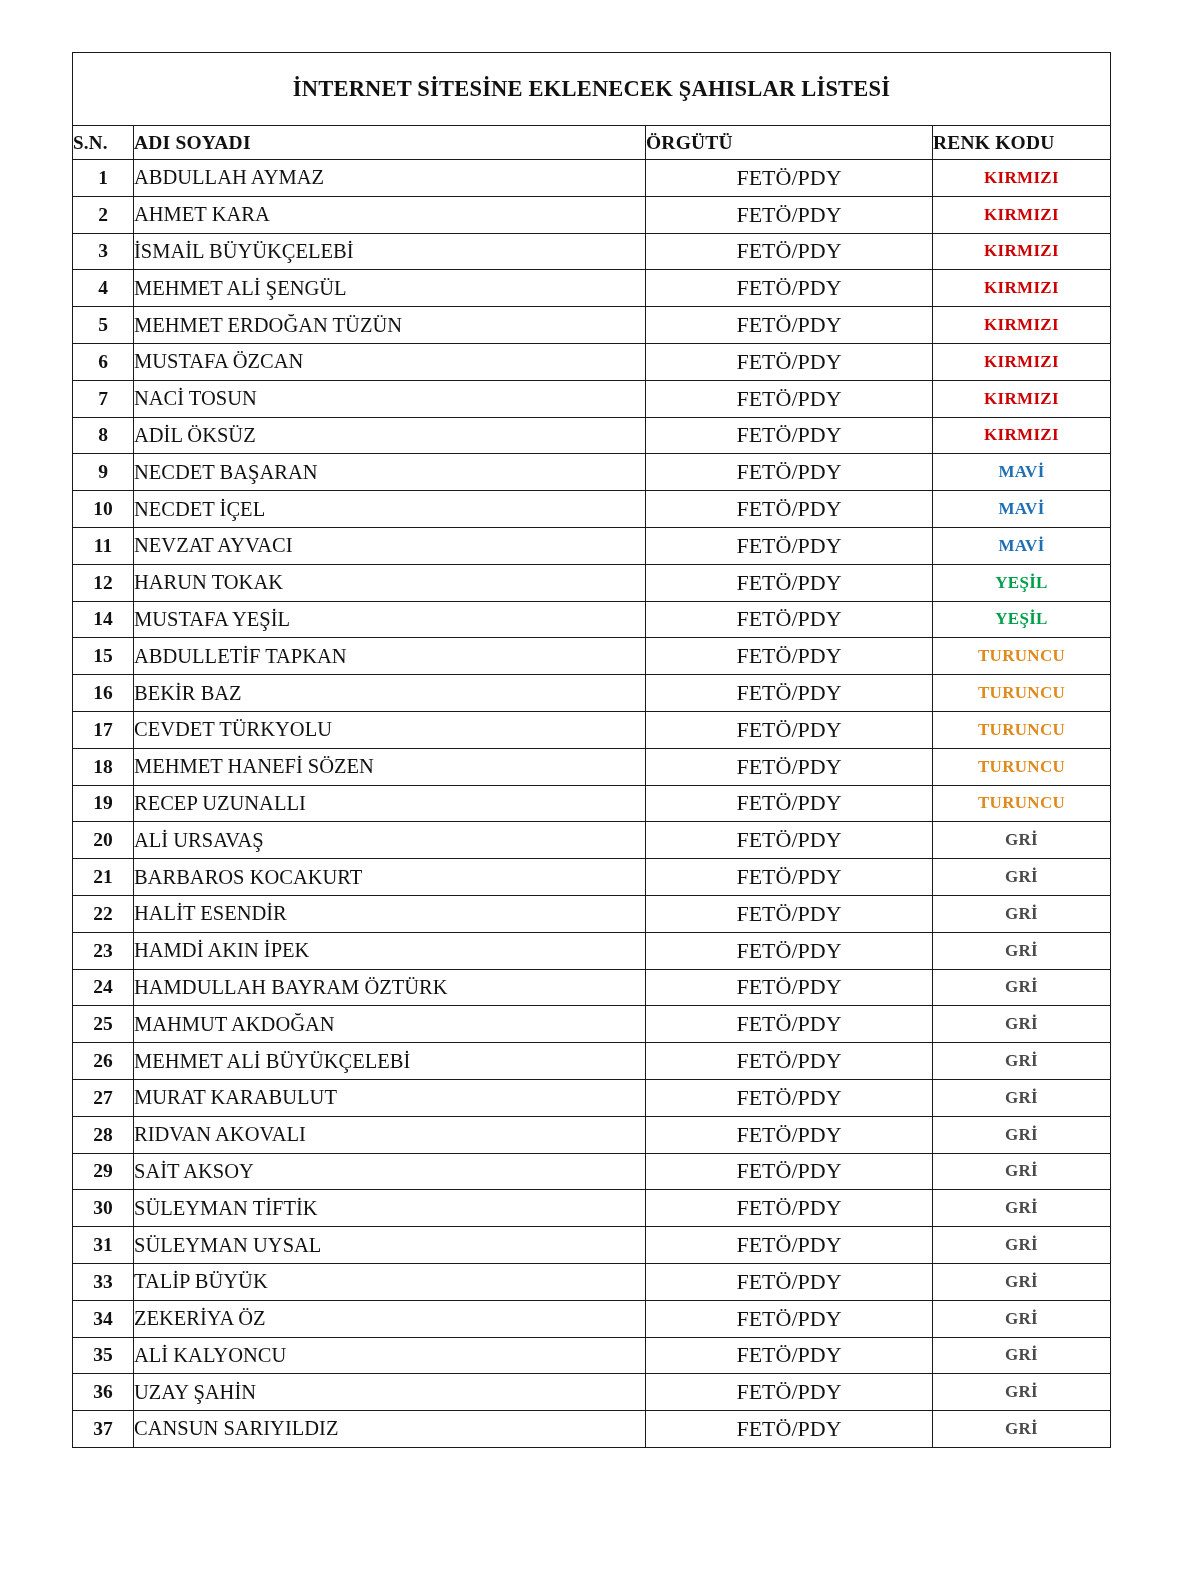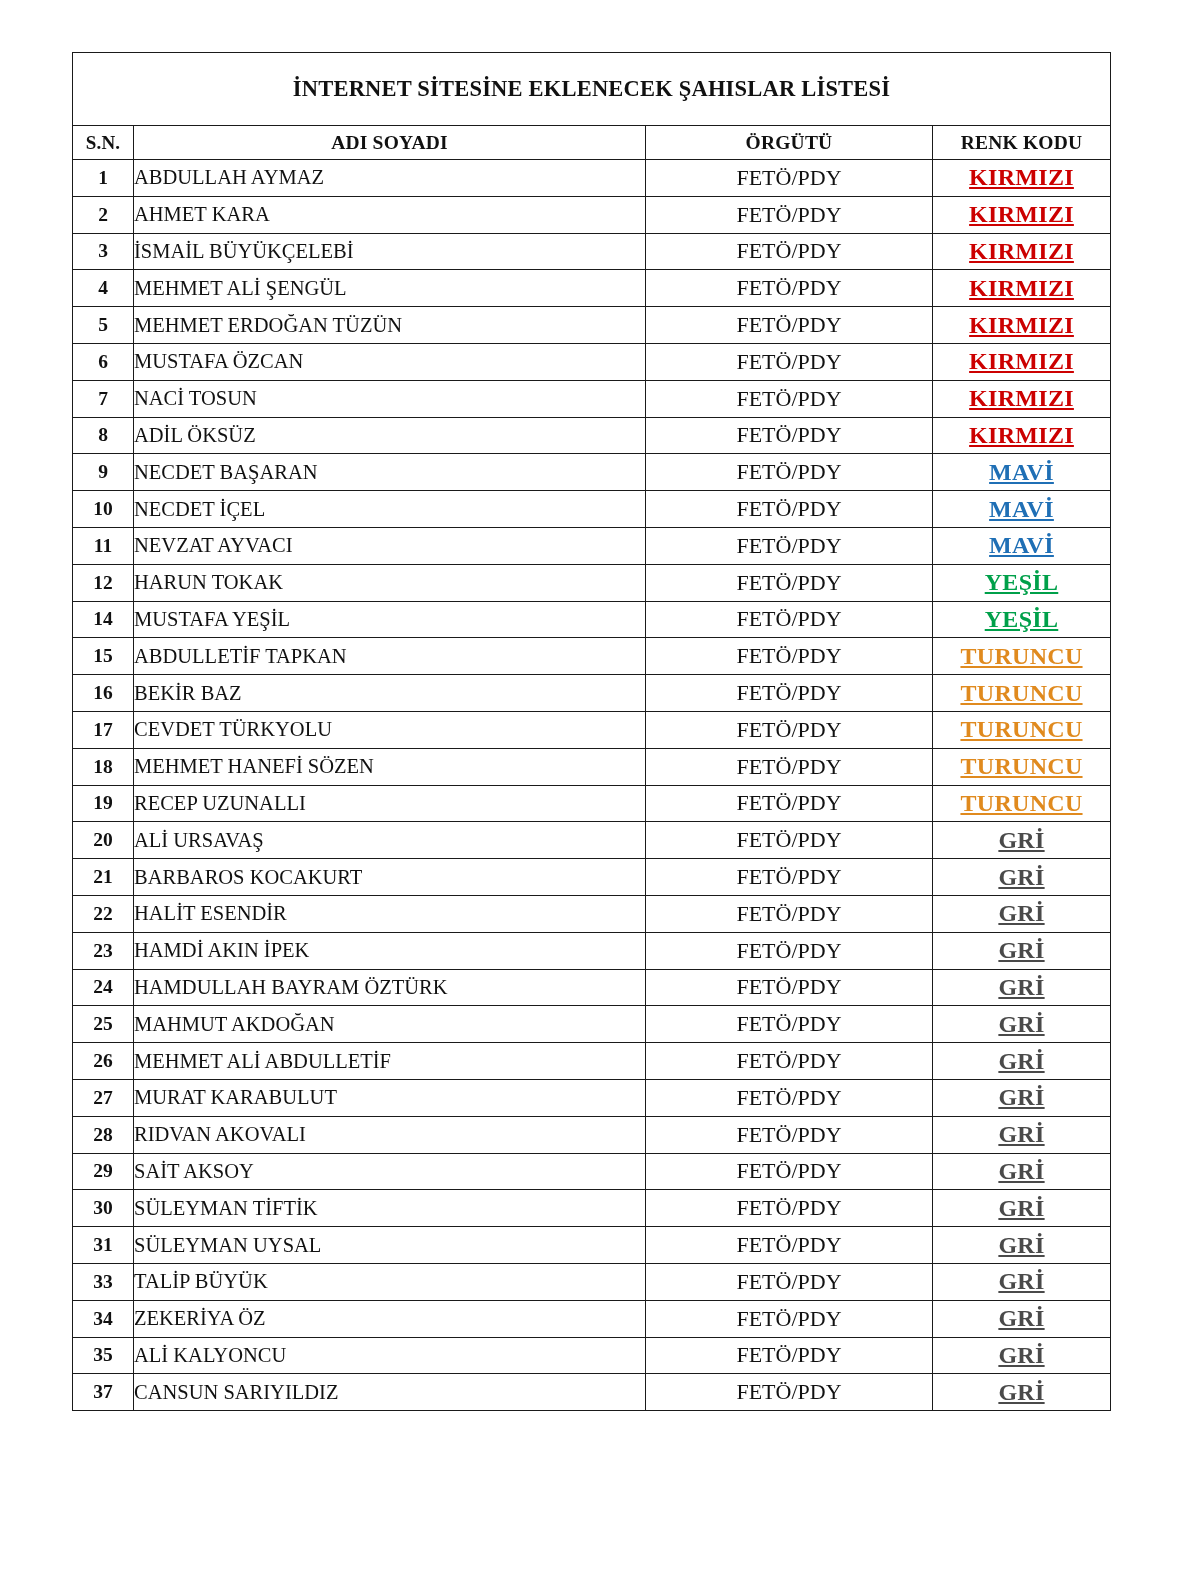--- a/index.html
+++ b/index.html
@@ -47,21 +47,20 @@
     text-align: center;
     font-size: 22.5px;
     font-weight: bold;
     letter-spacing: 0.2px;
     padding: 0 8px;
   }
 
   
   .hdr {
     height: 33px;
-    text-align: center;
     font-size: 19.5px;
     font-weight: bold;
     letter-spacing: 0.2px;
   }
   .hdr-sn { font-size: 19px; }
 
   
   tr.data-row td {
     height: 35.8px;
   }
@@ -77,24 +76,23 @@
     white-space: nowrap;
     overflow: hidden;
     margin-top: 44px;
   }
   .cell-org {
     text-align: center;
     font-size: 22px;
   }
   .cell-color {
     text-align: center;
-    font-size: 24px;
+    font-size: 17px;
     font-weight: bold;
     letter-spacing: 0.3px;
-    text-decoration: underline;
   }
 </style>
 </head>
 <body>
 
 <div class="page">
   <table class="list-table">
     <colgroup>
       <col class="c-sn">
       <col class="c-name">
@@ -250,21 +248,21 @@
           <td class="cell-color" style="color: rgb(74, 74, 74);">GRİ</td>
         </tr>
         <tr class="data-row">
           <td class="cell-sn">25</td>
           <td class="cell-name">MAHMUT AKDOĞAN</td>
           <td class="cell-org">FETÖ/PDY</td>
           <td class="cell-color" style="color: rgb(74, 74, 74);">GRİ</td>
         </tr>
         <tr class="data-row">
           <td class="cell-sn">26</td>
-          <td class="cell-name">MEHMET ALİ ABDULLETİF</td>
+          <td class="cell-name">MEHMET ALİ BÜYÜKÇELEBİ</td>
           <td class="cell-org">FETÖ/PDY</td>
           <td class="cell-color" style="color: rgb(74, 74, 74);">GRİ</td>
         </tr>
         <tr class="data-row">
           <td class="cell-sn">27</td>
           <td class="cell-name">MURAT KARABULUT</td>
           <td class="cell-org">FETÖ/PDY</td>
           <td class="cell-color" style="color: rgb(74, 74, 74);">GRİ</td>
         </tr>
         <tr class="data-row">
@@ -299,20 +297,26 @@
         </tr>
         <tr class="data-row">
           <td class="cell-sn">34</td>
           <td class="cell-name">ZEKERİYA ÖZ</td>
           <td class="cell-org">FETÖ/PDY</td>
           <td class="cell-color" style="color: rgb(74, 74, 74);">GRİ</td>
         </tr>
         <tr class="data-row">
           <td class="cell-sn">35</td>
           <td class="cell-name">ALİ KALYONCU</td>
+          <td class="cell-org">FETÖ/PDY</td>
+          <td class="cell-color" style="color: rgb(74, 74, 74);">GRİ</td>
+        </tr>
+        <tr class="data-row">
+          <td class="cell-sn">36</td>
+          <td class="cell-name">UZAY ŞAHİN</td>
           <td class="cell-org">FETÖ/PDY</td>
           <td class="cell-color" style="color: rgb(74, 74, 74);">GRİ</td>
         </tr>
         <tr class="data-row">
           <td class="cell-sn">37</td>
           <td class="cell-name">CANSUN SARIYILDIZ</td>
           <td class="cell-org">FETÖ/PDY</td>
           <td class="cell-color" style="color: rgb(74, 74, 74);">GRİ</td>
         </tr>
       </tbody>

